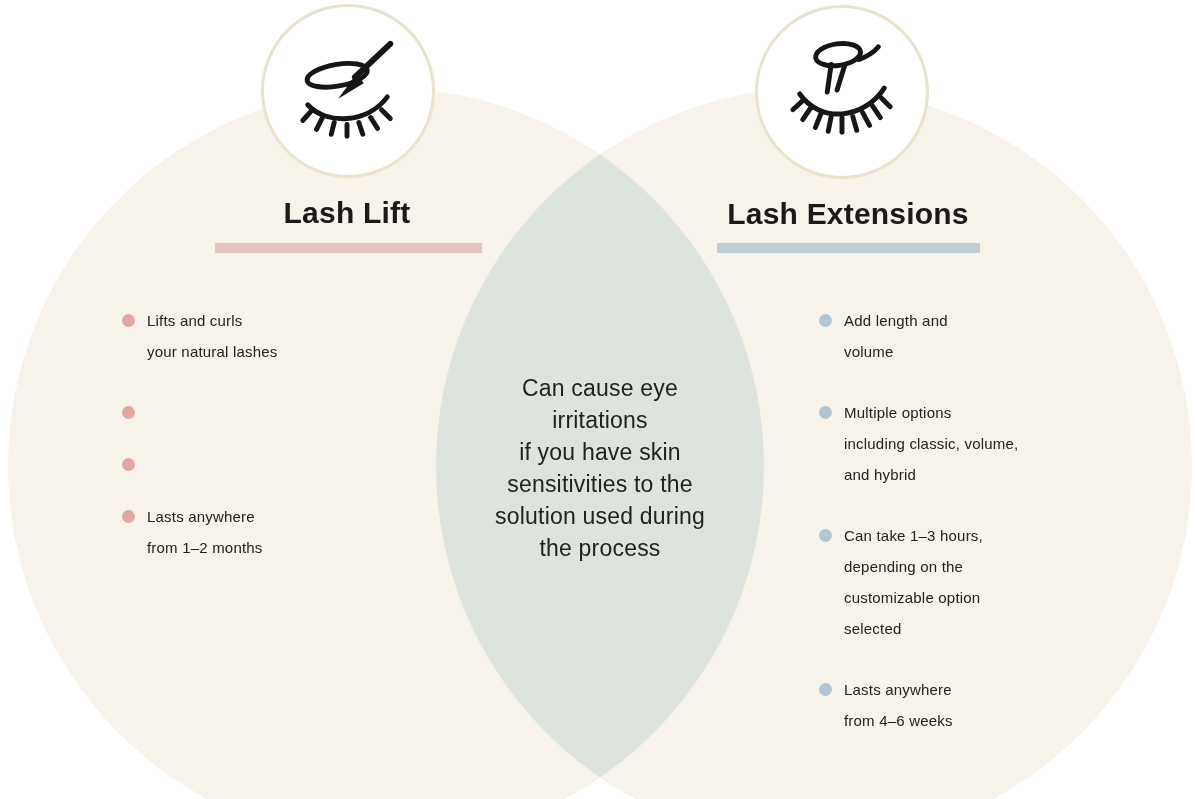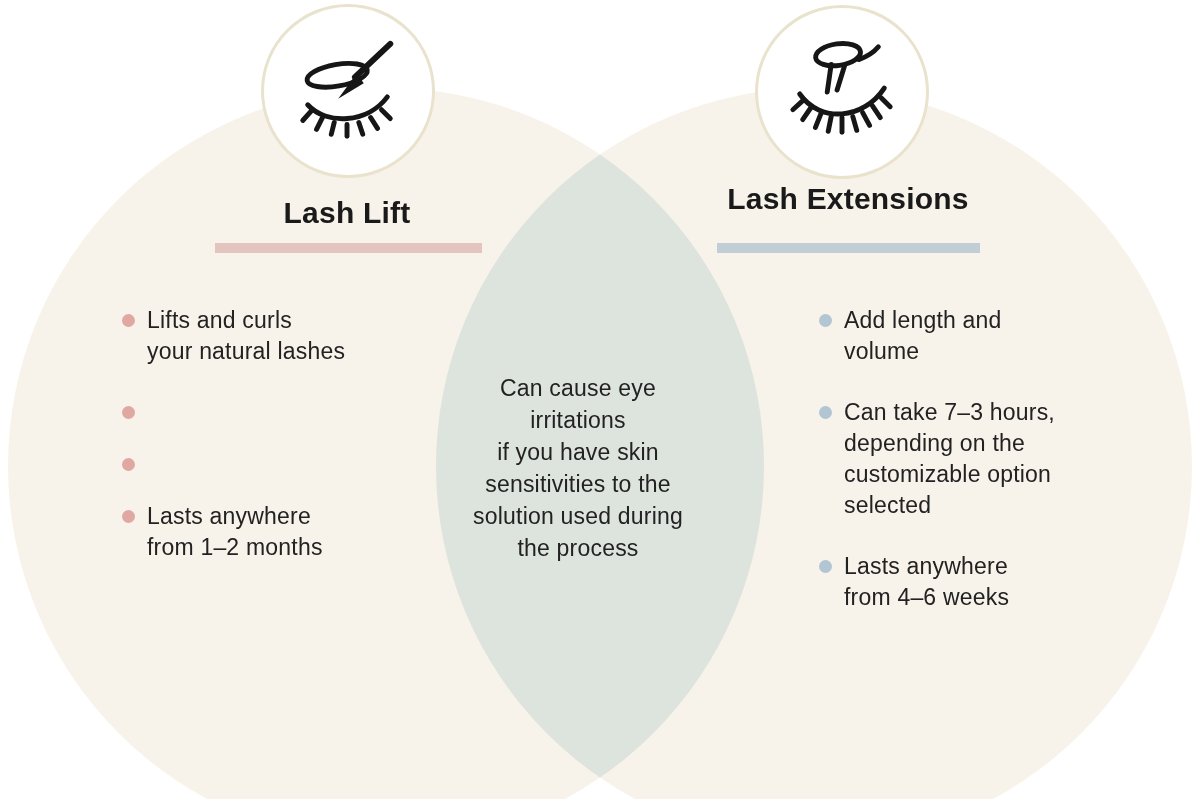--- a/index.html
+++ b/index.html
@@ -35,44 +35,44 @@
     margin:0;
     width:300px;
     text-align:center;
     font-size:30px;
     font-weight:700;
     line-height:34px;
     color:#1a1a1a;
     letter-spacing:.2px;
   }
   .title-left{left:197px;top:196px;}
-  .title-right{left:698px;top:182px;}
+  .title-right{left:698px;top:197px;}
 
   .rule{position:absolute;height:10px;top:243px;}
   .rule-left{left:215px;width:267px;background:#e3c4be;}
   .rule-right{left:717px;width:263px;background:#c2ced5;}
 
   .list{position:absolute;margin:0;padding:0;list-style:none;}
   .list-left{left:122px;top:305px;width:300px;}
   .list-right{left:819px;top:305px;width:350px;}
   .item{display:flex;align-items:flex-start;margin:0 0 30px 0;}
   .dot{flex:0 0 13px;width:13px;height:13px;border-radius:50%;margin:9px 12px 0 0;}
   .dot-pink{background:#dfa8a2;}
   .dot-blue{background:#b2c5d3;}
   .item-text{
     white-space:pre-line;
-    font-size:23px;
+    font-size:15px;
     line-height:31px;
     color:#222222;
     letter-spacing:.2px;
   }
 
   .overlap-text{
     position:absolute;
-    left:418px;top:372px;width:320px;
+    left:440px;top:372px;width:320px;
     text-align:center;
     white-space:pre-line;
     font-size:23px;
     line-height:32px;
     color:#222222;
     letter-spacing:.2px;
   }
 </style>
 </head>
 <body>
@@ -158,21 +158,27 @@
 the process</div>
 
   <ul class="list list-right">
     <li class="item">
       <span class="dot dot-blue"></span>
       <span class="item-text">Add length and
 volume</span>
     </li>
     <li class="item">
       <span class="dot dot-blue"></span>
-      <span class="item-text">Can take 7–3 hours,
+      <span class="item-text">Multiple options
+including classic, volume,
+and hybrid</span>
+    </li>
+    <li class="item">
+      <span class="dot dot-blue"></span>
+      <span class="item-text">Can take 1–3 hours,
 depending on the
 customizable option
 selected</span>
     </li>
     <li class="item">
       <span class="dot dot-blue"></span>
       <span class="item-text">Lasts anywhere
 from 4–6 weeks</span>
     </li>
   </ul>

